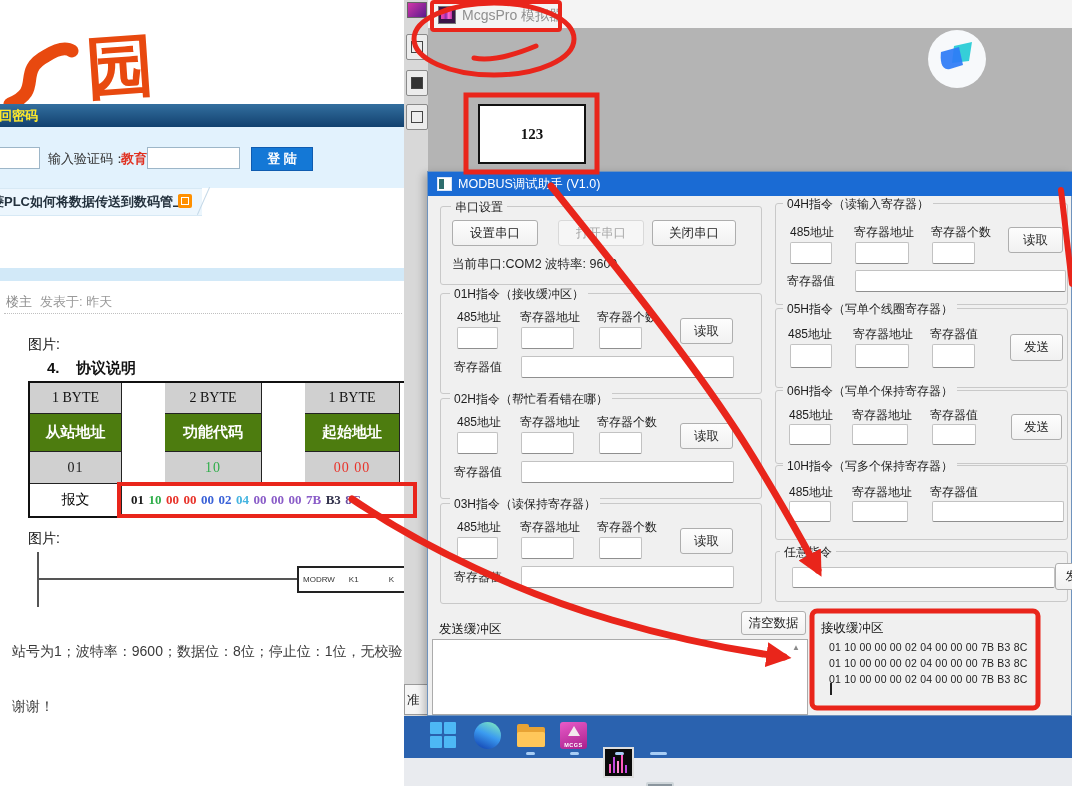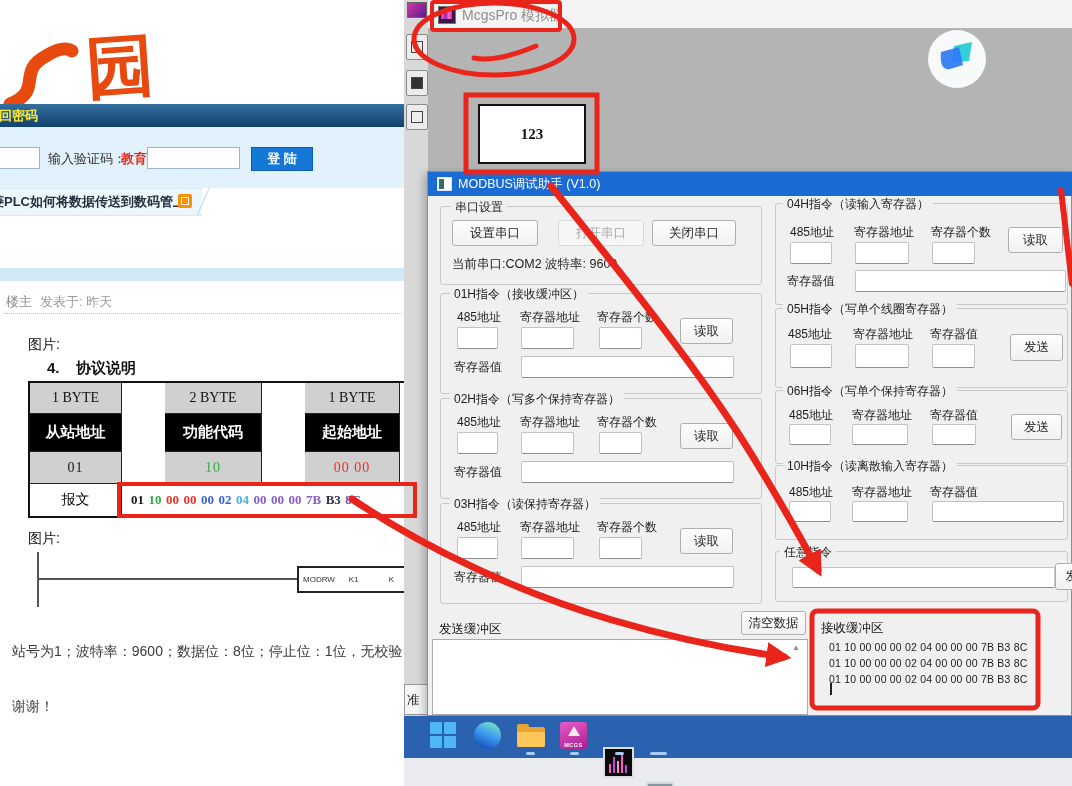--- a/index.html
+++ b/index.html
@@ -27,21 +27,21 @@
   .dotline{left:4px;top:313px;width:398px;border-top:1px dotted #c0c0c0;}
   .imglabel{font-size:14px;color:#111;}
   .sechead{font-size:15px;font-weight:bold;color:#111;}
   
   .ptable{left:28px;top:381px;width:376px;border:2px solid #111;background:#fff;}
   .prow{display:grid;grid-template-columns:92px 97px 95px 92px;gap:43px;}
   .pcell{border-right:1px solid #222;border-bottom:1px solid #222;display:flex;
     align-items:center;justify-content:center;font-family:"Liberation Serif",serif;}
   .prow .pcell:last-child{border-right:none;}
   .r-size .pcell{height:30px;background:#d0d0d0;font-size:14px;color:#111;}
-  .r-name .pcell{height:37px;background:#000000;color:#fff;font-size:15px;font-weight:bold;
+  .r-name .pcell{height:37px;background:#4d7c0f;color:#fff;font-size:15px;font-weight:bold;
     font-family:"Liberation Sans",sans-serif;}
   .r-val .pcell{height:31px;background:#d0d0d0;font-size:14px;letter-spacing:1px;}
   .r-msg{display:grid;grid-template-columns:92px 284px;}
   .r-msg .pcell{height:32px;border-bottom:none;background:#fff;font-size:14px;}
   .msgcell{border-bottom:none;background:#fff;display:flex;align-items:center;
     padding-left:9px;font-family:"Liberation Serif",serif;font-size:13px;white-space:nowrap;overflow:hidden;}
   .msgcell span{margin-right:4.5px;font-weight:bold;}
   
   .ladder-v{left:37px;top:552px;width:2px;height:55px;background:#555;}
   .ladder-h{left:37px;top:578px;width:260px;height:2px;background:#555;}
@@ -258,21 +258,21 @@
       <span class="flabel" style="left: 457px; top: 309px;">485地址</span>
       <span class="flabel" style="left: 520px; top: 309px;">寄存器地址</span>
       <span class="flabel" style="left: 597px; top: 309px;">寄存器个数</span>
       <input class="fld" style="left: 457px; top: 327px; width: 41px; height: 22px;">
       <input class="fld" style="left: 521px; top: 327px; width: 53px; height: 22px;">
       <input class="fld" style="left: 599px; top: 327px; width: 43px; height: 22px;">
       <button class="wbtn" style="left: 680px; top: 318px; width: 53px; height: 26px;">读取</button>
       <span class="flabel" style="left: 454px; top: 359px;">寄存器值</span>
       <input class="fld" style="left: 521px; top: 356px; width: 213px; height: 22px;">
       <div class="grp-box" style="left: 440px; top: 398px; width: 320px; height: 99px;"></div>
-      <span class="grp-title" style="left: 450px; top: 391px;">02H指令（写多个保持寄存器）</span>
+      <span class="grp-title" style="left: 450px; top: 391px;">02H指令（帮忙看看错在哪）</span>
       <span class="flabel" style="left: 457px; top: 414px;">485地址</span>
       <span class="flabel" style="left: 520px; top: 414px;">寄存器地址</span>
       <span class="flabel" style="left: 597px; top: 414px;">寄存器个数</span>
       <input class="fld" style="left: 457px; top: 432px; width: 41px; height: 22px;">
       <input class="fld" style="left: 521px; top: 432px; width: 53px; height: 22px;">
       <input class="fld" style="left: 599px; top: 432px; width: 43px; height: 22px;">
       <button class="wbtn" style="left: 680px; top: 423px; width: 53px; height: 26px;">读取</button>
       <span class="flabel" style="left: 454px; top: 464px;">寄存器值</span>
       <input class="fld" style="left: 521px; top: 461px; width: 213px; height: 22px;">
       <div class="grp-box" style="left: 440px; top: 503px; width: 320px; height: 99px;"></div>
@@ -309,21 +309,21 @@
       <div class="grp-box" style="left: 775px; top: 390px; width: 291px; height: 72px;"></div>
       <span class="grp-title" style="left: 783px; top: 383px;">06H指令（写单个保持寄存器）</span>
       <span class="flabel" style="left: 789px; top: 407px;">485地址</span>
       <span class="flabel" style="left: 852px; top: 407px;">寄存器地址</span>
       <span class="flabel" style="left: 930px; top: 407px;">寄存器值</span>
       <input class="fld" style="left: 789px; top: 424px; width: 42px; height: 21px;">
       <input class="fld" style="left: 852px; top: 424px; width: 56px; height: 21px;">
       <input class="fld" style="left: 932px; top: 424px; width: 44px; height: 21px;">
       <button class="wbtn" style="left: 1011px; top: 414px; width: 51px; height: 26px;">发送</button>
       <div class="grp-box" style="left: 775px; top: 465px; width: 291px; height: 73px;"></div>
-      <span class="grp-title" style="left: 783px; top: 458px;">10H指令（读离散输入寄存器）</span>
+      <span class="grp-title" style="left: 783px; top: 458px;">10H指令（写多个保持寄存器）</span>
       <span class="flabel" style="left: 789px; top: 484px;">485地址</span>
       <span class="flabel" style="left: 852px; top: 484px;">寄存器地址</span>
       <span class="flabel" style="left: 930px; top: 484px;">寄存器值</span>
       <input class="fld" style="left: 789px; top: 501px; width: 42px; height: 21px;">
       <input class="fld" style="left: 852px; top: 501px; width: 56px; height: 21px;">
       <input class="fld" style="left: 932px; top: 501px; width: 132px; height: 21px;">
       <div class="grp-box" style="left: 775px; top: 551px; width: 291px; height: 49px;"></div>
       <span class="grp-title" style="left: 780px; top: 544px;">任意指令</span>
       <input class="fld" style="left: 792px; top: 567px; width: 263px; height: 21px;">
       <button class="wbtn" style="left: 1055px; top: 563px; width: 46px; height: 27px;">发送</button>

